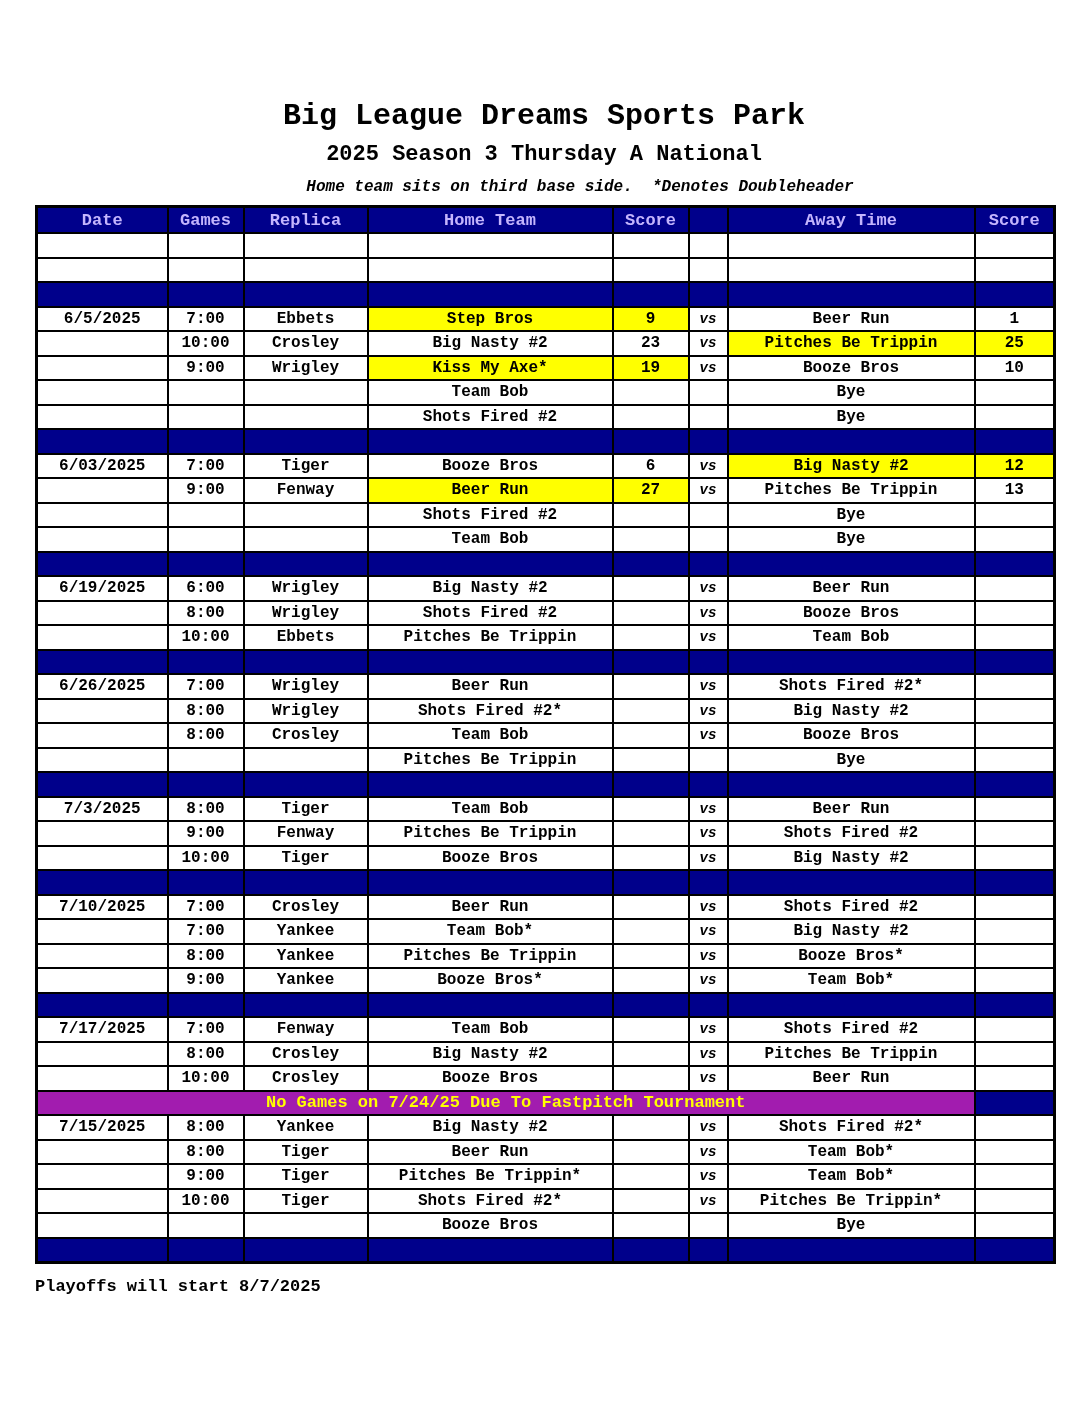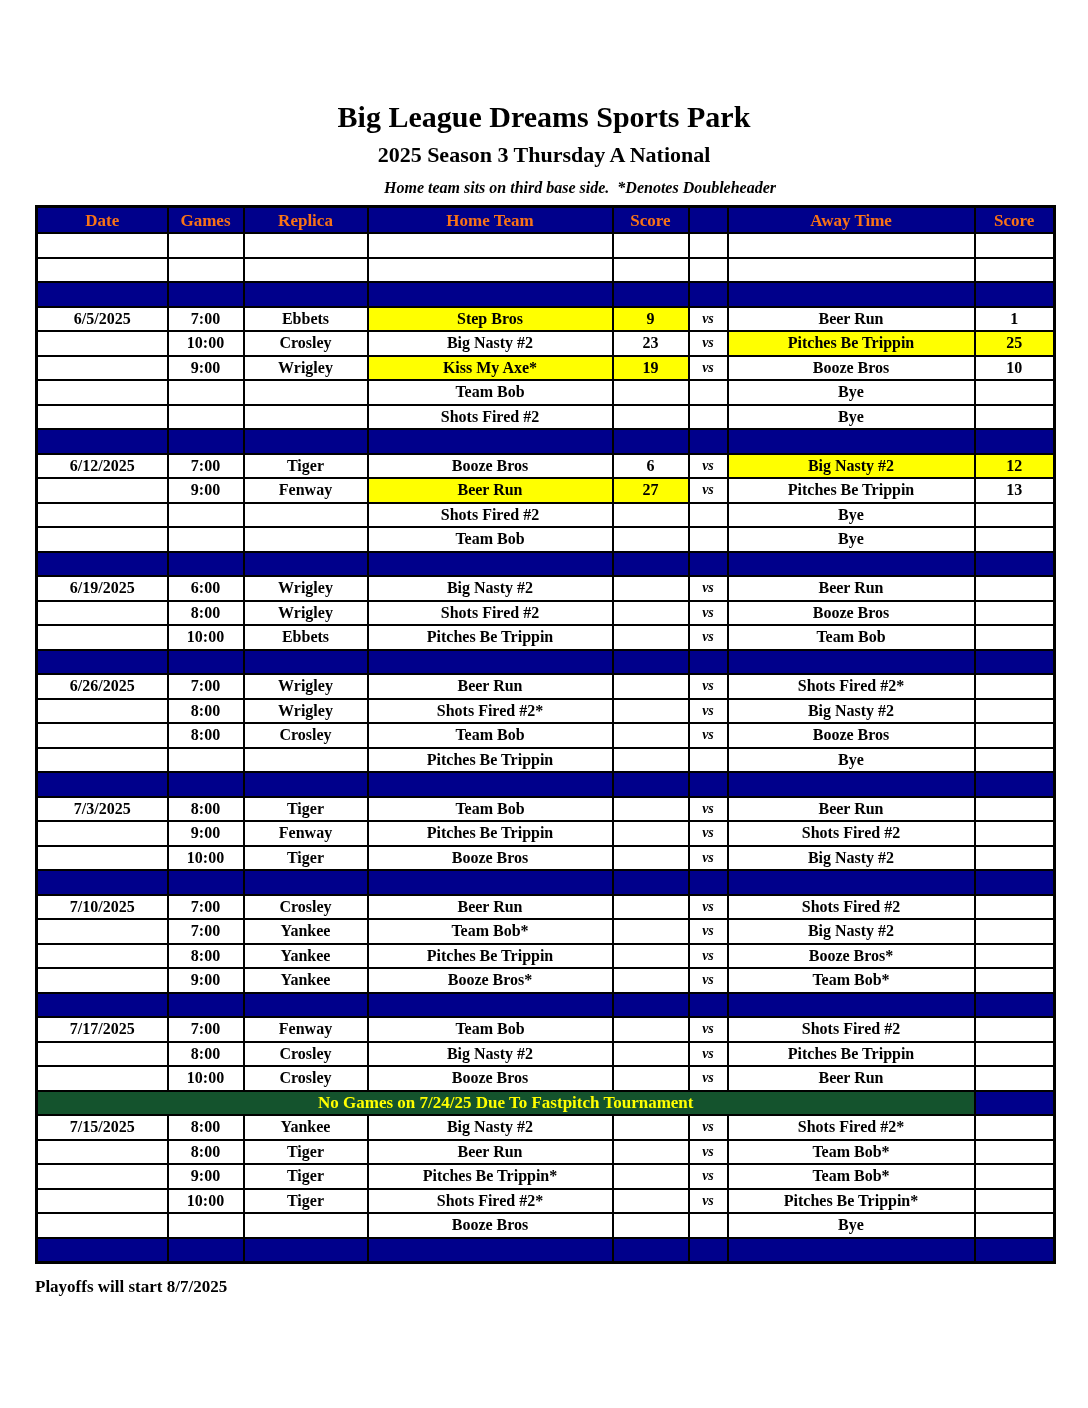--- a/index.html
+++ b/index.html
@@ -1,21 +1,21 @@
 <!DOCTYPE html>
 <html><head>
 <meta charset="utf-8">
 <style>
   html, body { margin: 0; padding: 0; }
   .page {
     position: relative;
     width: 996px;
     height: 1408px;
     background: #ffffff;
-    font-family: Liberation Serif, serif;
+    font-family: Liberation Mono, monospace;
     color: #000000;
   }
   .title {
     position: absolute;
     top: 100px; left: 0;
     width: 1088px;
     text-align: center;
     font-size: 30px;
     font-weight: bold;
     line-height: 1.1;
@@ -59,29 +59,29 @@
     text-align: center;
     vertical-align: middle;
     font-weight: bold;
     font-size: 16px;
     line-height: 1;
     overflow: hidden;
     white-space: nowrap;
   }
   th {
     background: #00008B;
-    color: #f97316;
+    color: #c4b5fd;
     font-size: 17px;
     height: 24px;
   }
   td.sep { background: #00008B; }
   td.hl  { background: #FFFF00; }
   td.vs  { font-style: italic; font-size: 14px; }
   td.notice {
-    background: #14532d;
+    background: #a21caf;
     color: #FFFF00;
     font-size: 17px;
   }
   .playoffs {
     margin-top: 13px;
     font-size: 17px;
     font-weight: bold;
     text-align: left;
   }
 </style>
@@ -202,21 +202,21 @@
             <td class="sep"></td>
             <td class="sep"></td>
             <td class="sep"></td>
             <td class="sep"></td>
             <td class="sep"></td>
             <td class="sep"></td>
             <td class="sep"></td>
             <td class="sep"></td>
           </tr>
           <tr>
-            <td>6/12/2025</td>
+            <td>6/03/2025</td>
             <td>7:00</td>
             <td>Tiger</td>
             <td>Booze Bros</td>
             <td>6</td>
             <td class="vs">vs</td>
             <td class="hl">Big Nasty #2</td>
             <td class="hl">12</td>
           </tr>
           <tr>
             <td></td>

